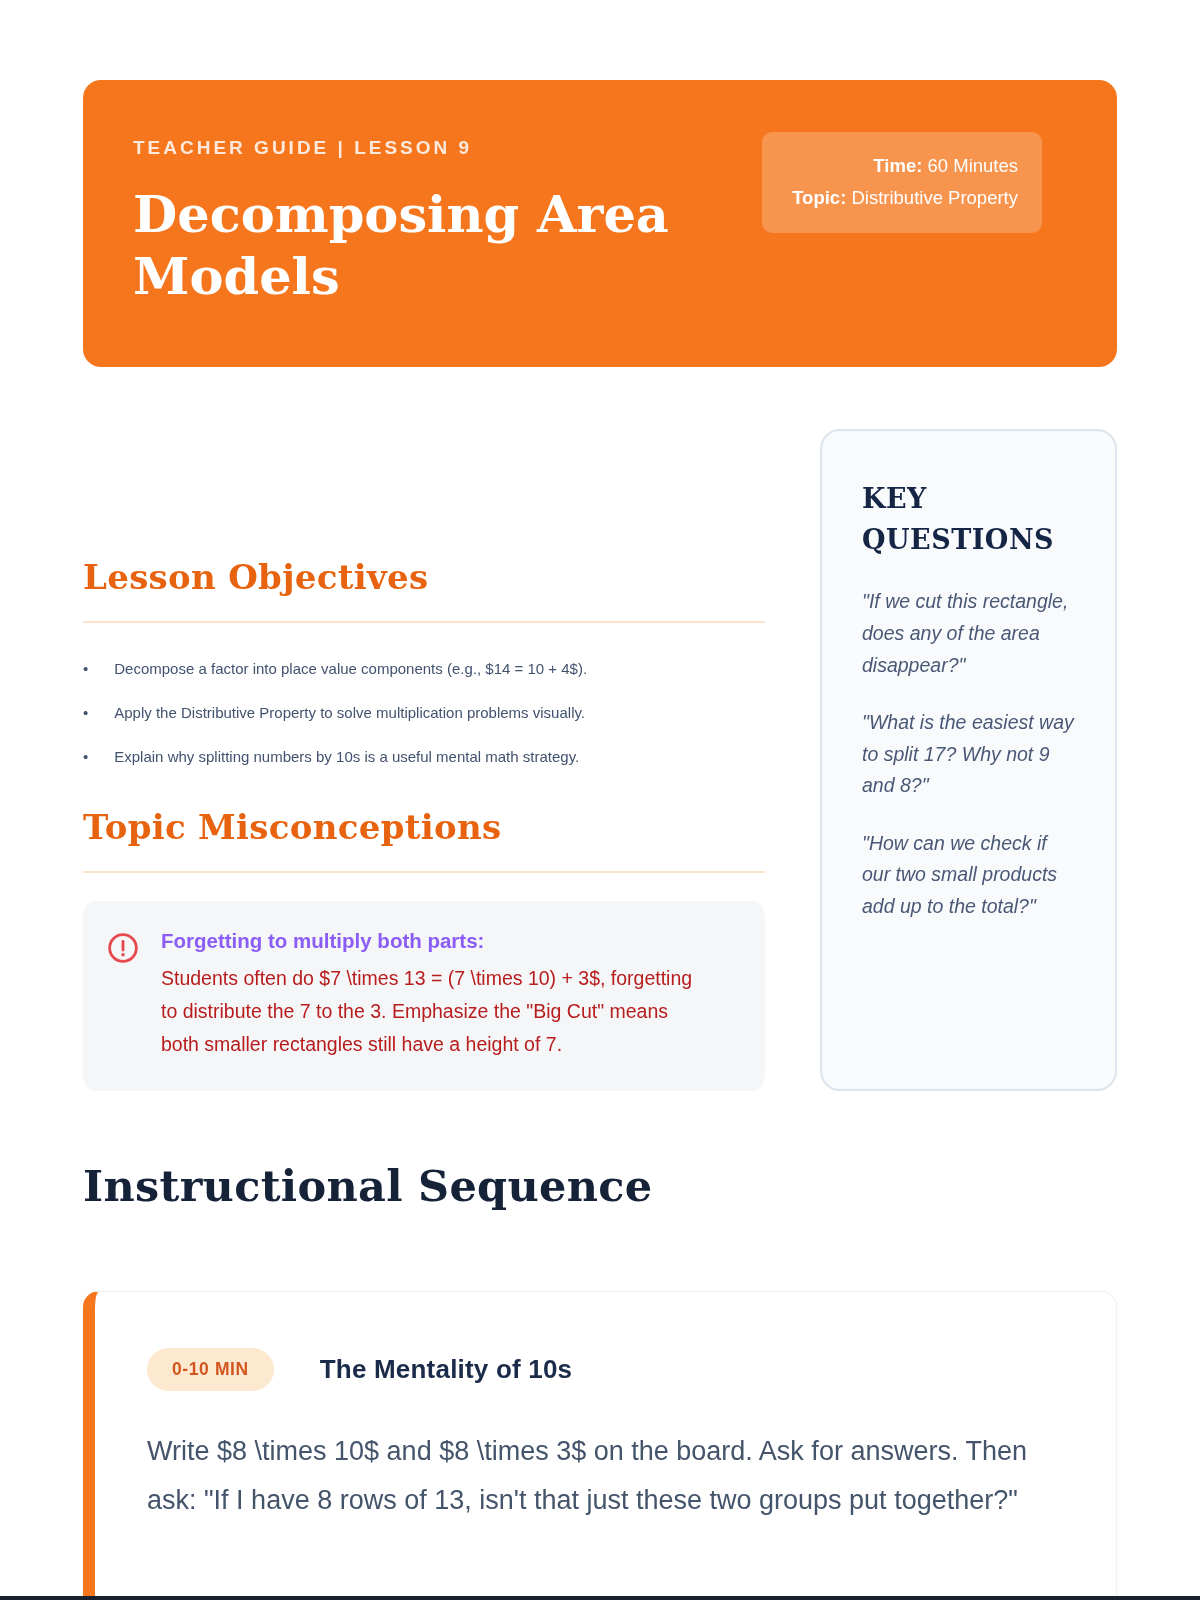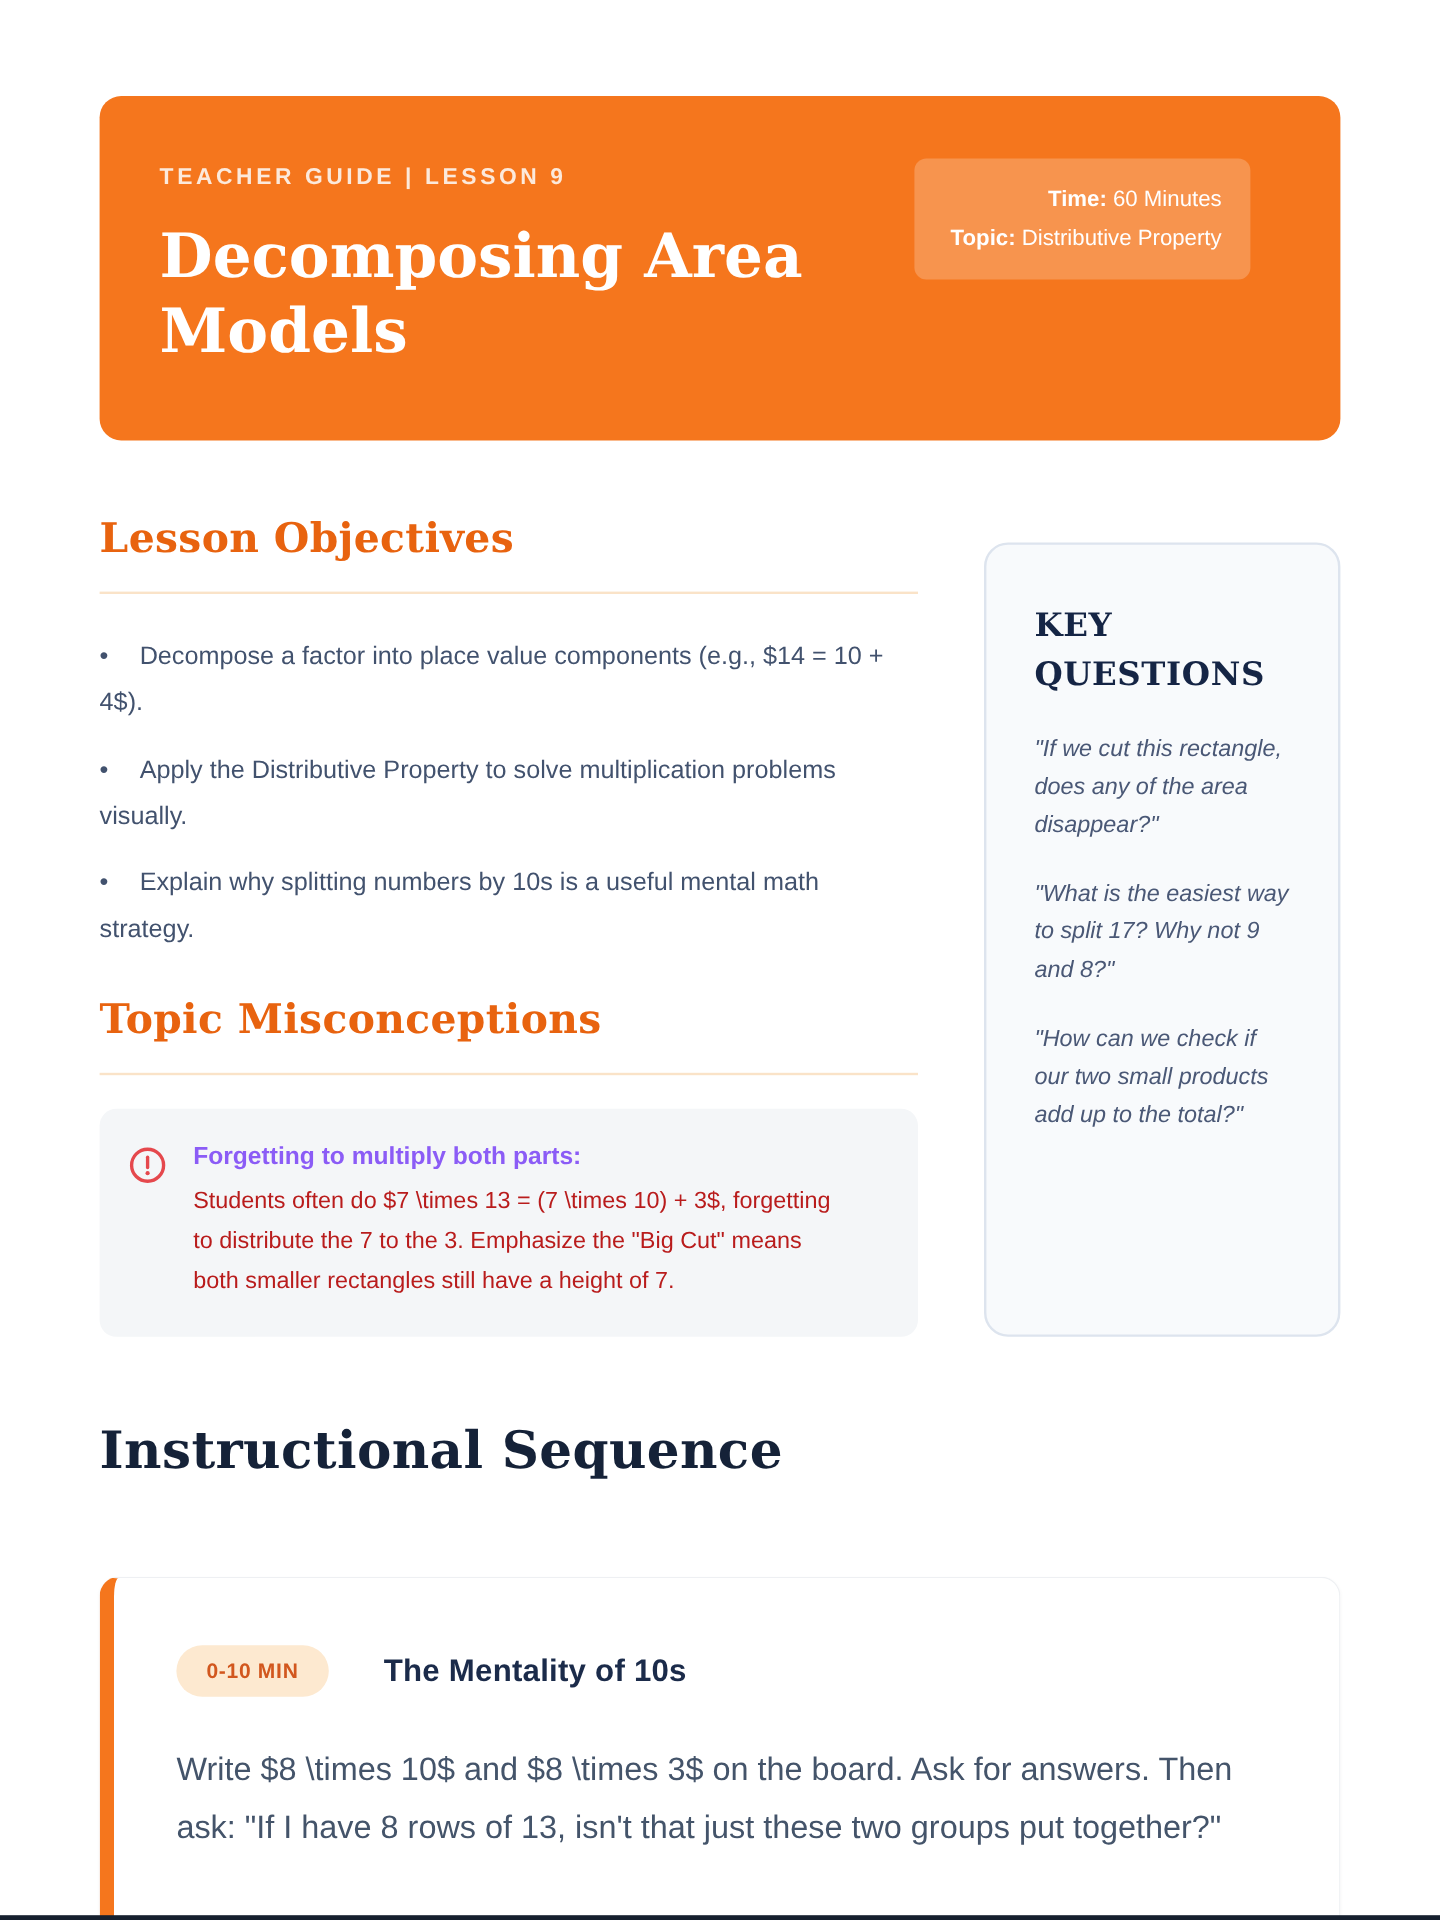--- a/index.html
+++ b/index.html
@@ -57,21 +57,21 @@
     font-family:"DejaVu Serif", serif;
     font-weight:700;
     font-size:34px;
     color:#E8630F;
     letter-spacing:0.3px;
   }
   .rule { height:2px; background:#FAE3C8; border:none; margin-top:24px; }
 
   .objectives { margin-top:32px; }
   .objective {
-    font-size:21px;
+    font-size:15px;
     line-height:1.86;
     color:#42526E;
     margin-bottom:16px;
   }
   .objective .dot {
     display:inline-block;
     margin-right:26px;
     color:#42526E;
   }
 

